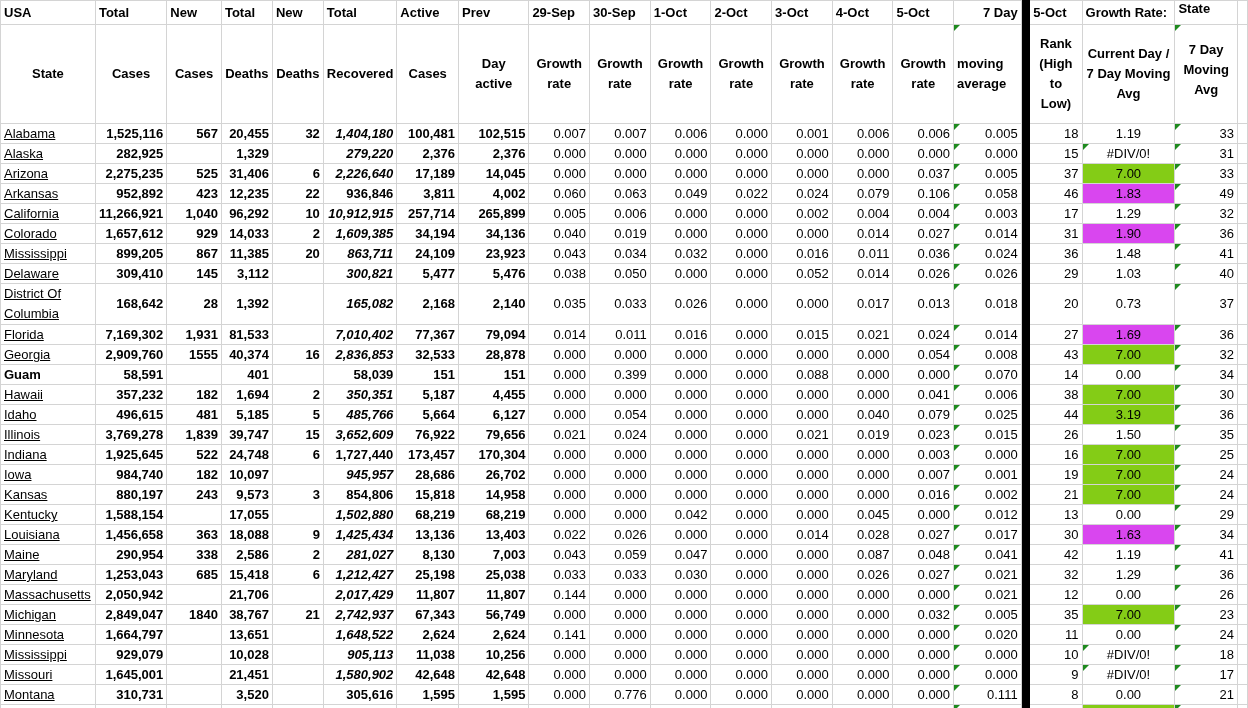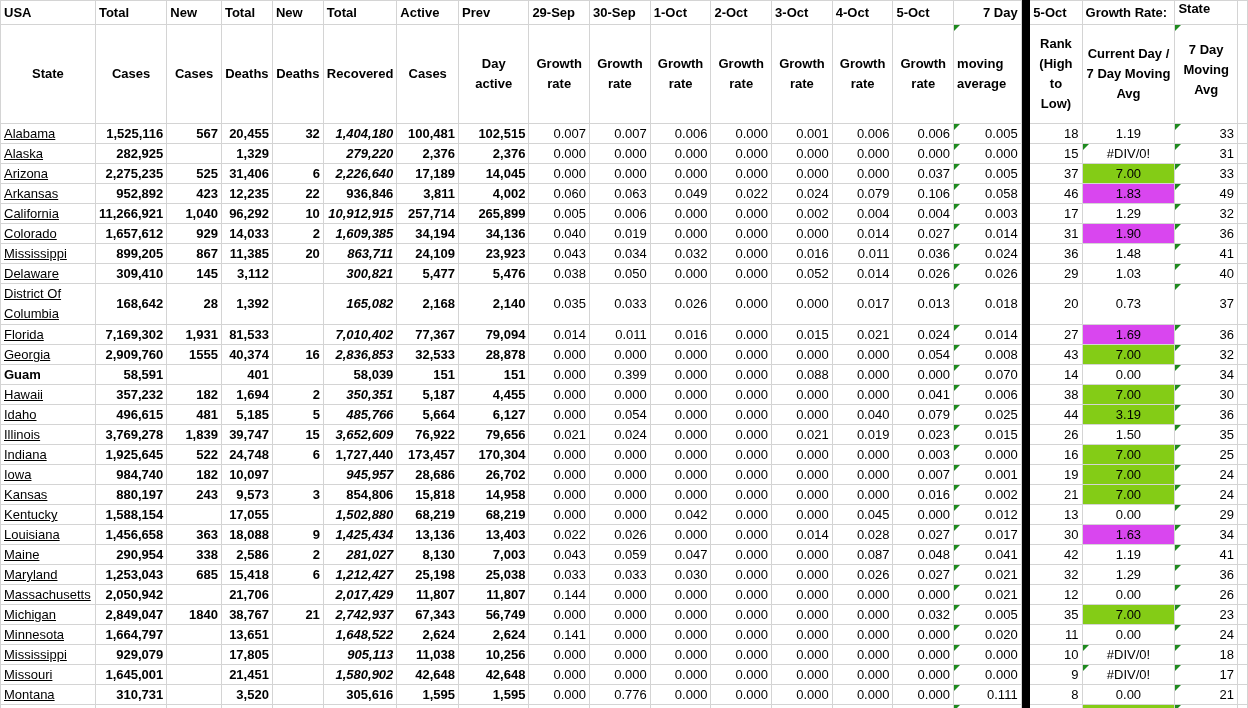--- a/index.html
+++ b/index.html
@@ -672,21 +672,21 @@
     <td class="sep"></td>
     <td class="rankcell">11</td>
     <td class="center">0.00</td>
     <td class="avgcell tri">24</td>
     <td></td>
   </tr>
       <tr>
     <td class="state">Mississippi</td>
     <td class="num">929,079</td>
     <td class="num"></td>
-    <td class="num">17,805</td>
+    <td class="num">10,028</td>
     <td class="num"></td>
     <td class="num it">905,113</td>
     <td class="num">11,038</td>
     <td class="num">10,256</td>
     <td class="rate">0.000</td>
     <td class="rate">0.000</td>
     <td class="rate">0.000</td>
     <td class="rate">0.000</td>
     <td class="rate">0.000</td>
     <td class="rate">0.000</td>

